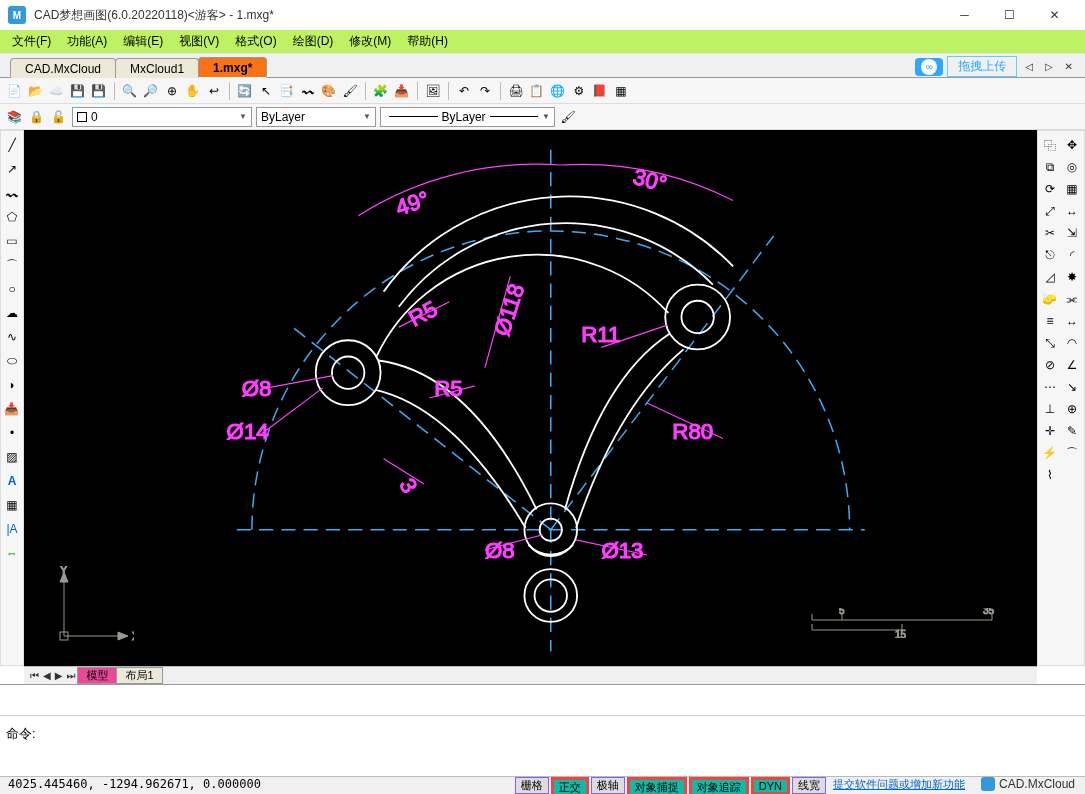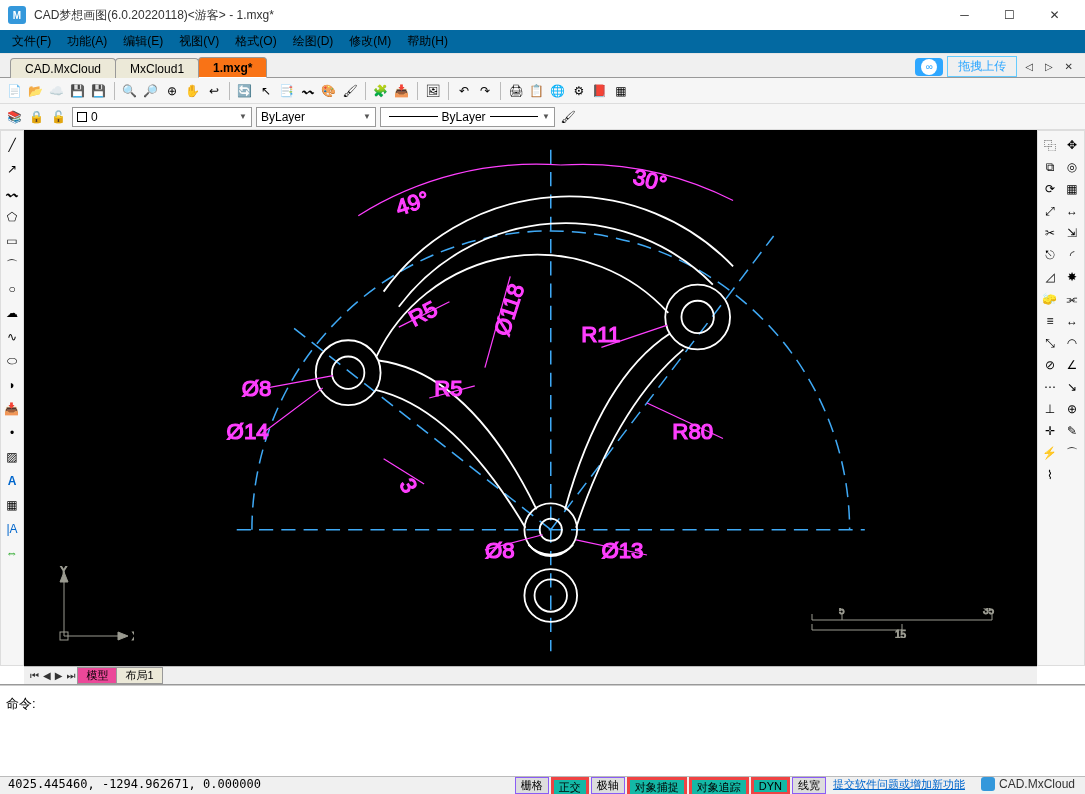--- a/index.html
+++ b/index.html
@@ -6,21 +6,21 @@
 body { background:#fff; font-size:12px; overflow:hidden; width:1085px; height:794px; position:relative; }
 
 
 .titlebar { height:30px; background:#fff; display:flex; align-items:center; padding:0 8px; }
 .titlebar .logo { width:18px; height:18px; background:#3498db; border-radius:3px; margin-right:8px; display:flex; align-items:center; justify-content:center; color:#fff; font-size:10px; font-weight:bold;}
 .titlebar .title { flex:0 0 auto; color:#333; font-size:12px; }
 .titlebar .spacer { flex:1; }
 .winbtn { width:45px; height:30px; display:flex; align-items:center; justify-content:center; color:#333; font-size:12px; cursor:pointer; }
 
 
-.menubar { height:24px; background:#0369a1; display:flex; align-items:center; padding:0 4px; border-bottom:1px solid #e5e5e5;text-align:center;}
+.menubar { height:24px; background:#bef264; display:flex; align-items:center; padding:0 4px; border-bottom:1px solid #e5e5e5;text-align:center;}
 .menubar .mitem { padding:2px 8px; cursor:pointer; }
 
 
 .tabrow { height:24px; background:#f0f0f0; display:flex; align-items:flex-end; padding:0 4px 0 10px; border-bottom:1px solid #999; position:relative;}
 .tab { padding:3px 14px 2px 14px; background:#ece9d8; border:1px solid #999; border-bottom:none; margin-right:-1px; border-radius:4px 4px 0 0; cursor:pointer; position:relative; top:1px;}
 .tab.active { background:#f97316; font-weight:bold; z-index:2; border-bottom:1px solid #fff;}
 .tabrow .right { margin-left:auto; display:flex; align-items:center; gap:4px; padding-right:4px; }
 .upload-btn { background:#2ea7ff; color:#fff; border-radius:4px; padding:1px 6px; display:flex; align-items:center; gap:4px; cursor:pointer; }
 .upload-btn .ico { width:16px; height:16px; border-radius:50%; background:#fff; color:#2ea7ff; display:flex; align-items:center; justify-content:center; font-size:10px;}
 .drag-label { border:1px solid #6cf; color:#2ea7ff; padding:1px 10px; border-radius:0; cursor:pointer; }
@@ -52,21 +52,21 @@
 .ruler { position:absolute; right:40px; bottom:28px; color:#9a9a90; font-size:10px; }
 .ruler svg { display:block;}
 .bottomtabrow { height:18px; background:#f0f0f0; display:flex; align-items:center; padding:0 4px; border-top:1px solid #bbb;}
 .bottomtabrow .arrow { font-size:10px; padding:0 2px; cursor:pointer; color:#333;}
 .bottomtabrow .btab { padding:0 8px; background:#ece9d8; border:1px solid #999; margin-right:-1px; cursor:pointer; font-size:11px;}
 .bottomtabrow .btab.active { background:#ec4899; }
 
 
 .cmdpanel { position:absolute; left:0; right:0; bottom:18px; height:92px; background:#fff; border-top:1px solid #999; display:flex; flex-direction:column;}
 .cmdlog { flex:1; overflow:auto; padding:2px 6px; font-family:"SimSun",monospace; font-size:13px; line-height:16px; white-space:pre; }
-.cmdinput { height:36px; border-top:1px solid #ccc; display:flex; align-items:center; padding:0 6px; font-family:"SimSun",monospace; font-size:13px;}
+.cmdinput { height:36px; border-top:1px solid #ccc; display:flex; align-items:center; padding:0 6px; font-family:"SimSun",monospace; font-size:13px;margin-top:30px;}
 
 
 .statusbar { position:absolute; left:0; right:0; bottom:0; height:18px; background:#f0f0f0; border-top:1px solid #bbb; display:flex; align-items:flex-start; font-size:12px;}
 .statusbar .coords { padding:0 8px; font-family:monospace;}
 .statusbar .spacer { flex:1;}
 .statusbar .sbtn { padding:0 5px; border:1px solid #8b5cf6; margin:0 1px; background:#ddd; cursor:pointer; font-size:11px;}
 .statusbar .sbtn.on { background:#14b8a6; border:3px solid #ef4444;}
 .statusbar .link { color:#06c; text-decoration:underline; padding:0 6px; cursor:pointer; font-size:11px;}
 .statusbar .brand { padding:0 10px; color:#333; display:flex; align-items:center; gap:4px;}
 .statusbar .brand .blogo { width:14px;height:14px;background:#3498db;border-radius:3px;}

